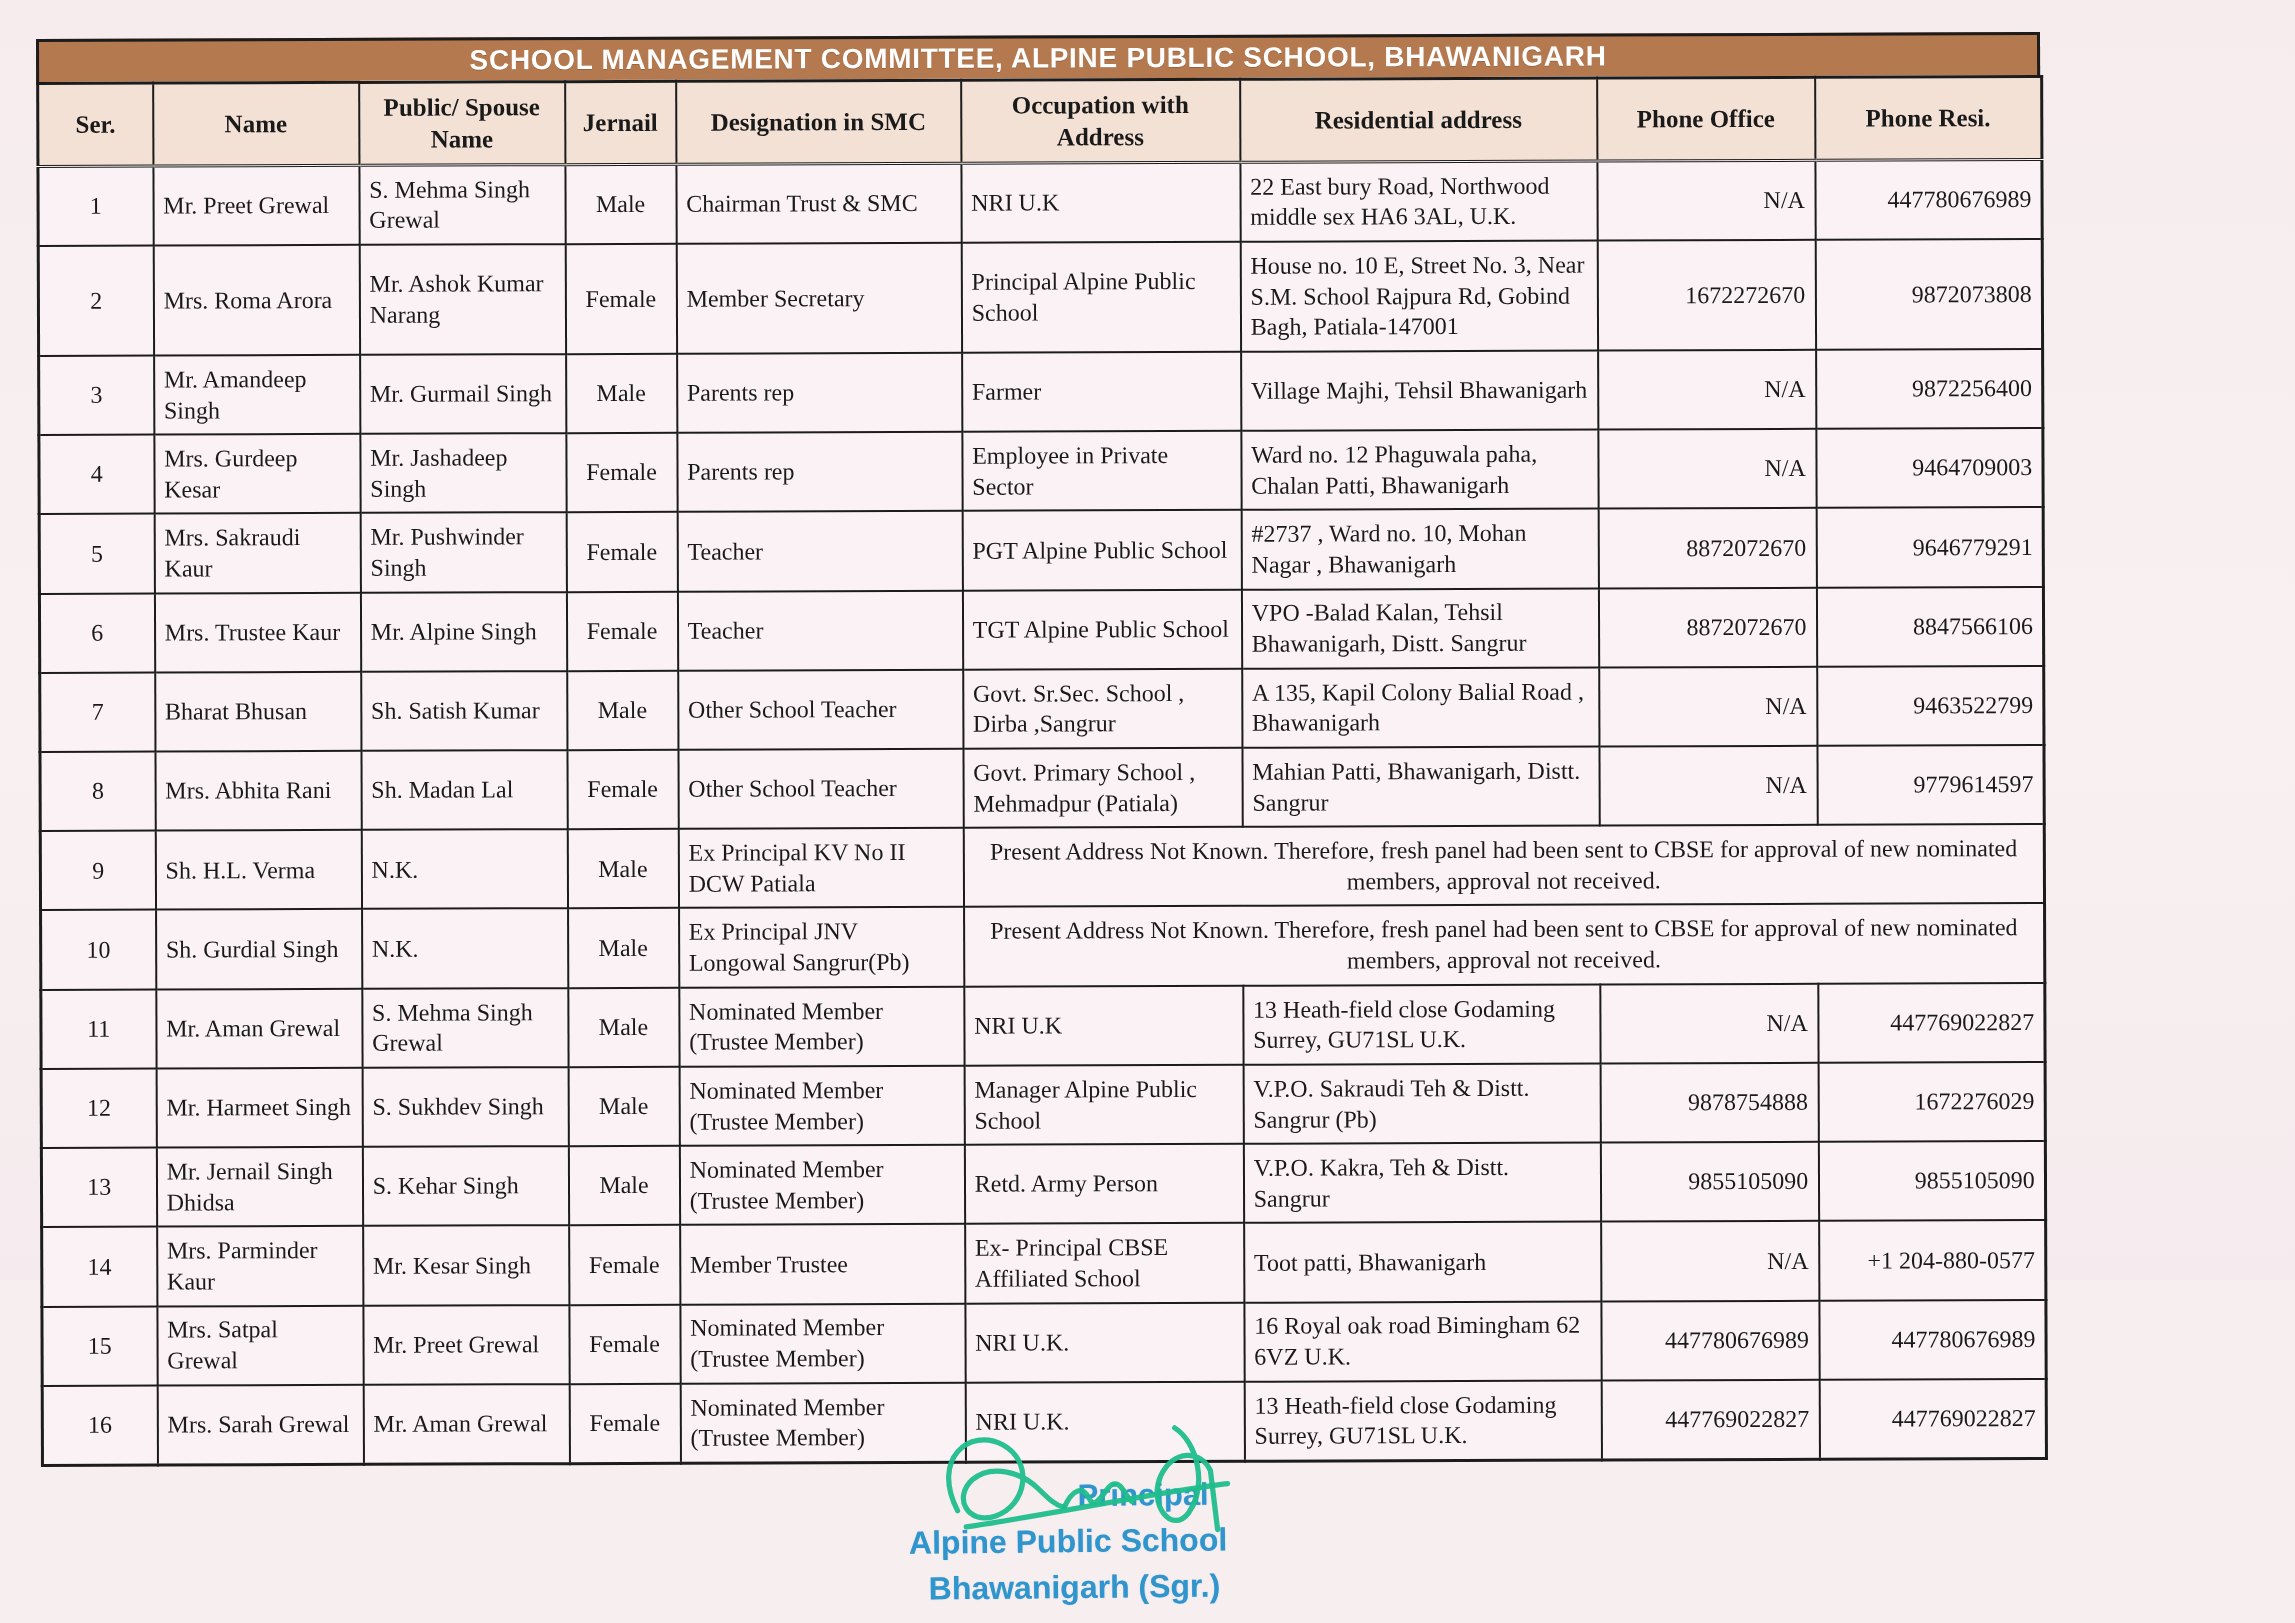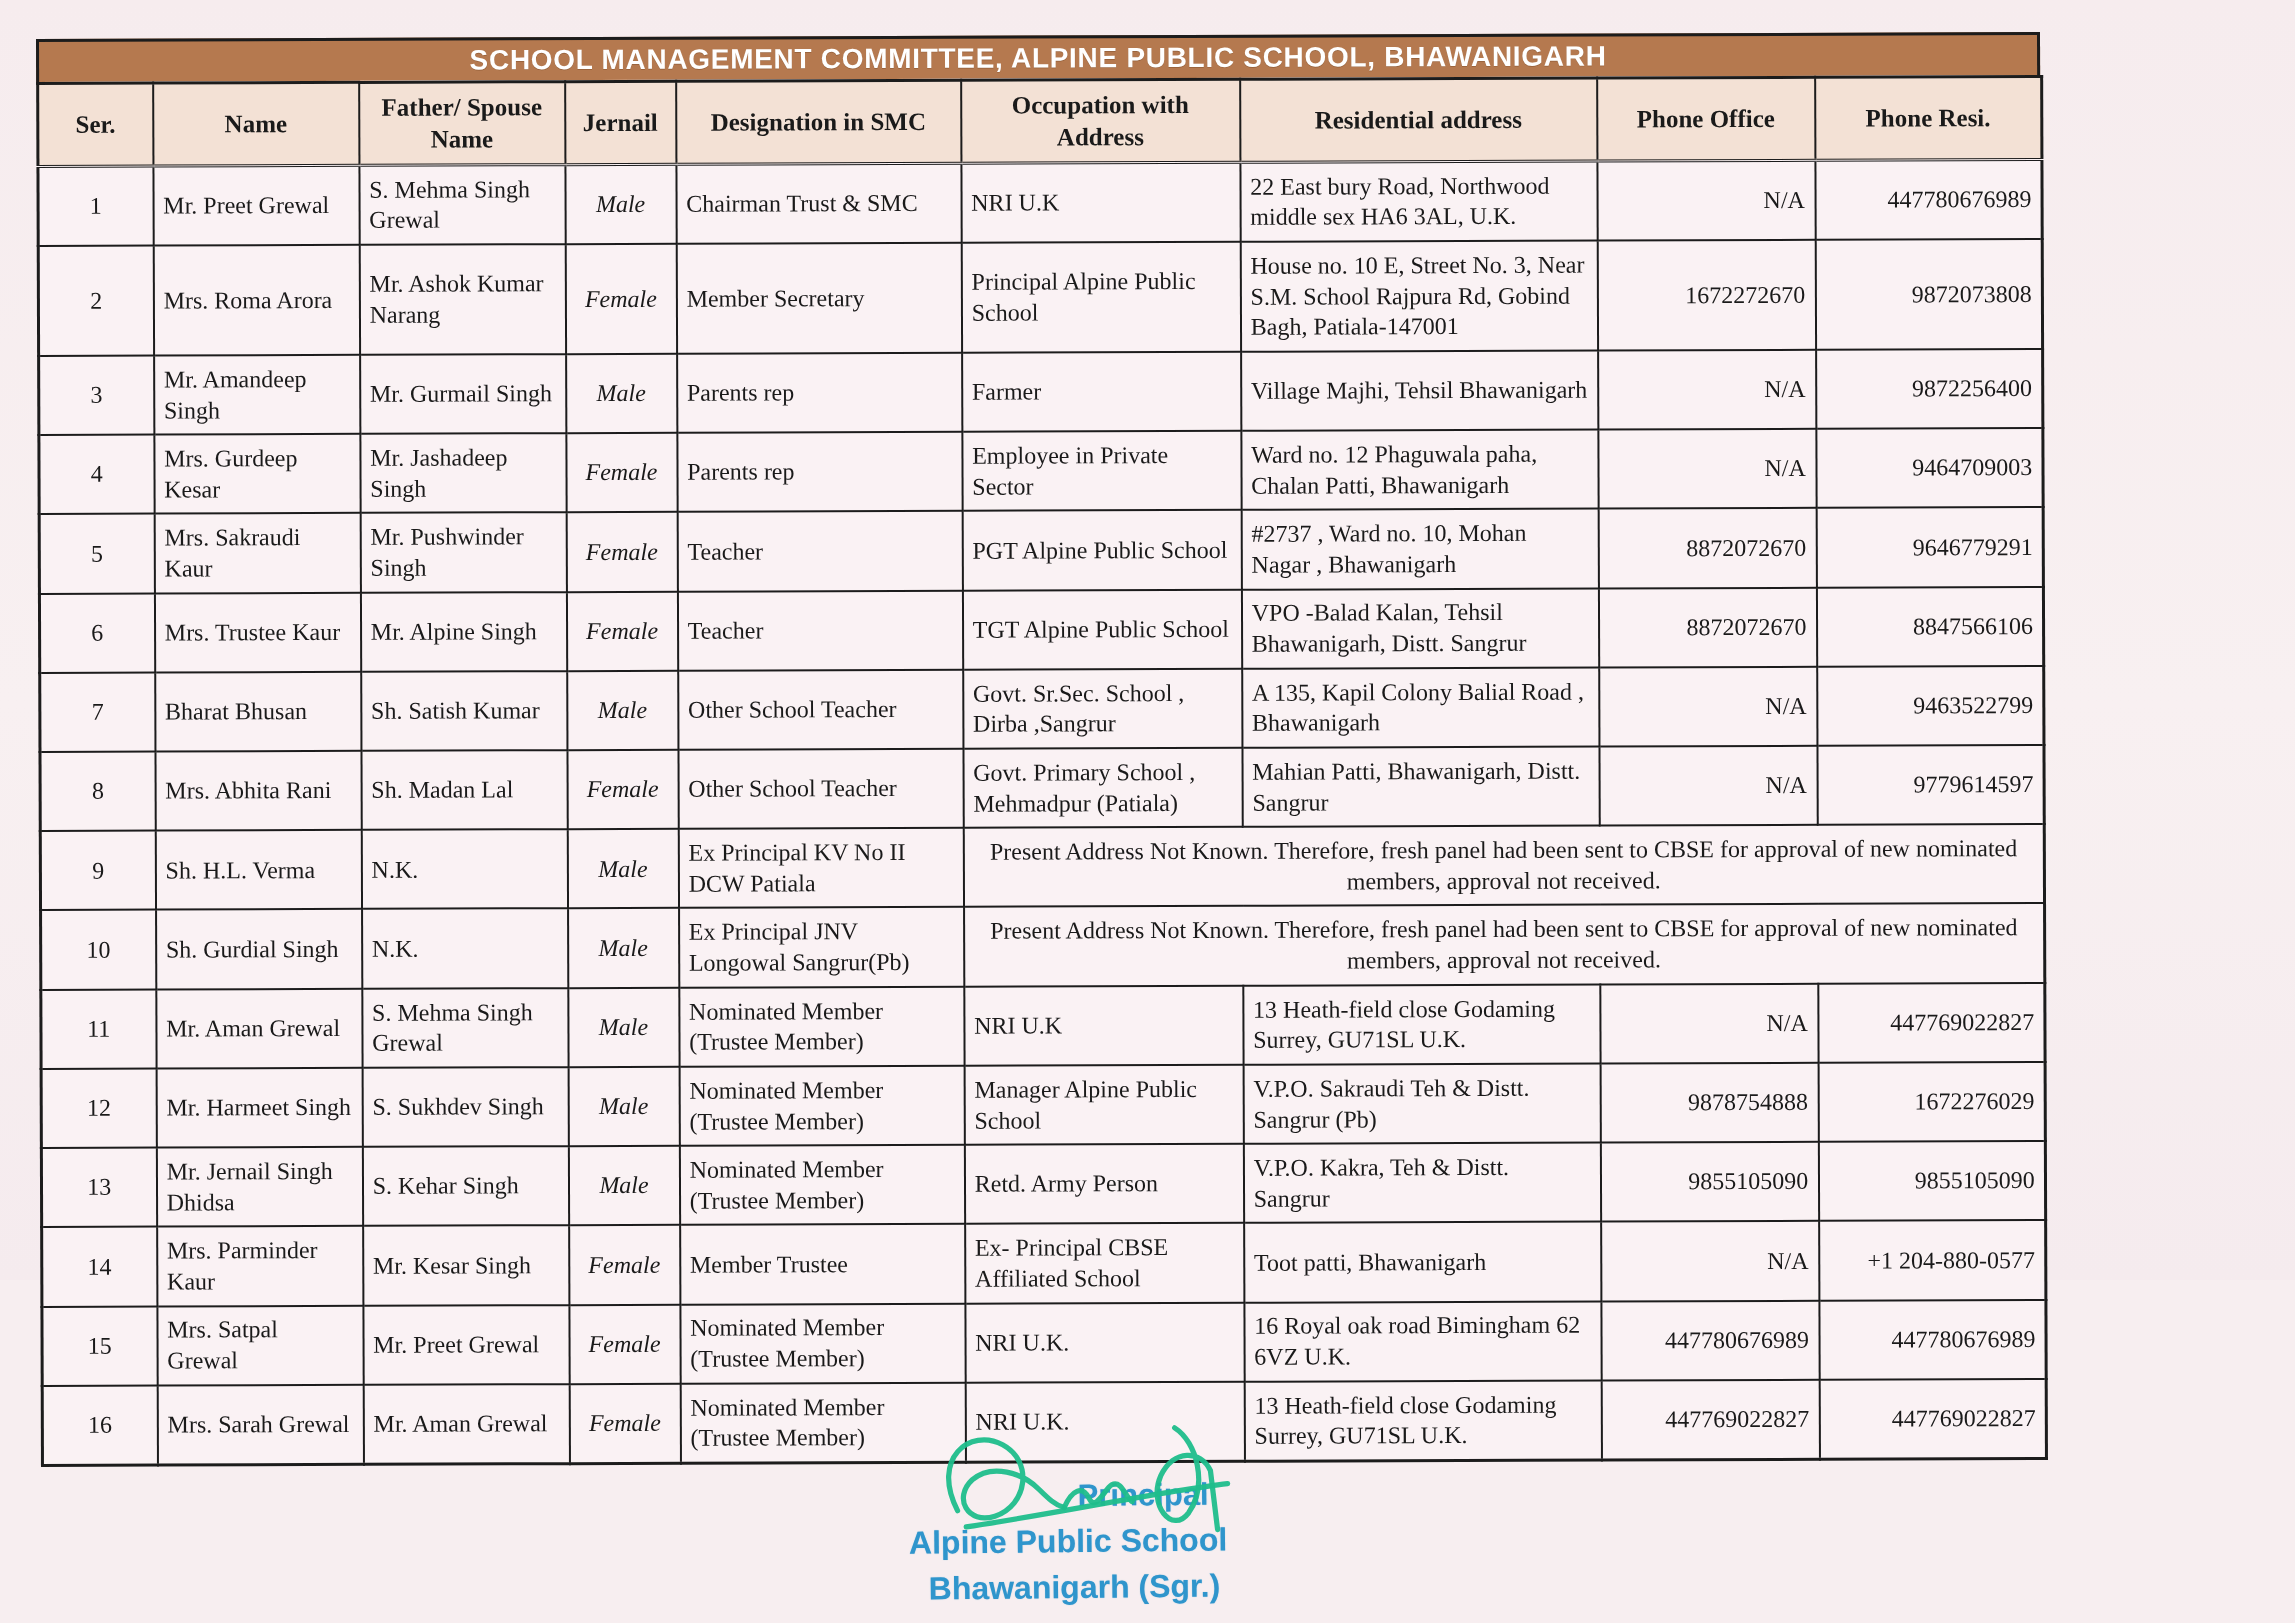--- a/index.html
+++ b/index.html
@@ -51,21 +51,21 @@
     padding:7.9px 9.2px;
     font-size:24px;line-height:1.28;
     word-wrap:break-word;
   }
   table.smc thead th{
     height:79px;background:var(--header-bg);
     font-weight:bold;font-size:25px;text-align:center;
     border-bottom:3.9px double var(--border);
   }
   td.c0{text-align:center;}
-  td.c3{text-align:center;font-style:italic;}
+  td.c3{text-align:center;}
   td.c7,td.c8{text-align:right;padding-right:10.5px;}
   td.na{text-align:right;}
   td.merged{text-align:center;font-size:23.6px;padding:6.5px 19.6px;}
   
   .stamp{
     position:absolute;left:897px;top:1433px;width:367px;height:183px;
     transform:rotate(-0.6deg);
   }
   .stamp .line{
     position:absolute;
@@ -95,21 +95,21 @@
           <col style="width:285px">
           <col style="width:279px">
         <col style="width:357px">
           <col style="width:218px">
           <col style="width:227px">
       </colgroup>
       <thead>
         <tr>
             <th>Ser.</th>
             <th>Name</th>
-            <th>Father/ Spouse Name</th>
+            <th>Public/ Spouse Name</th>
             <th>Jernail</th>
             <th>Designation in SMC</th>
             <th>Occupation with Address</th>
             <th>Residential address</th>
             <th>Phone Office</th>
             <th>Phone Resi.</th>
           </tr>
       </thead>
       <tbody>
           <tr>

